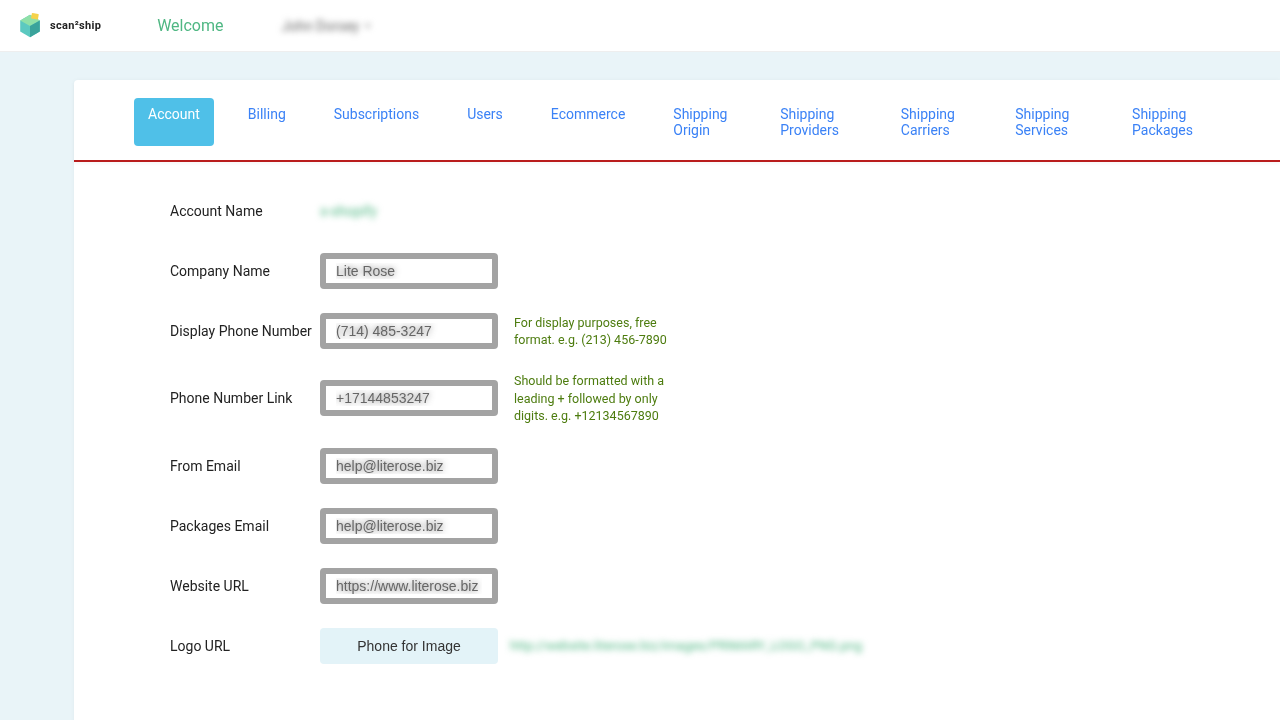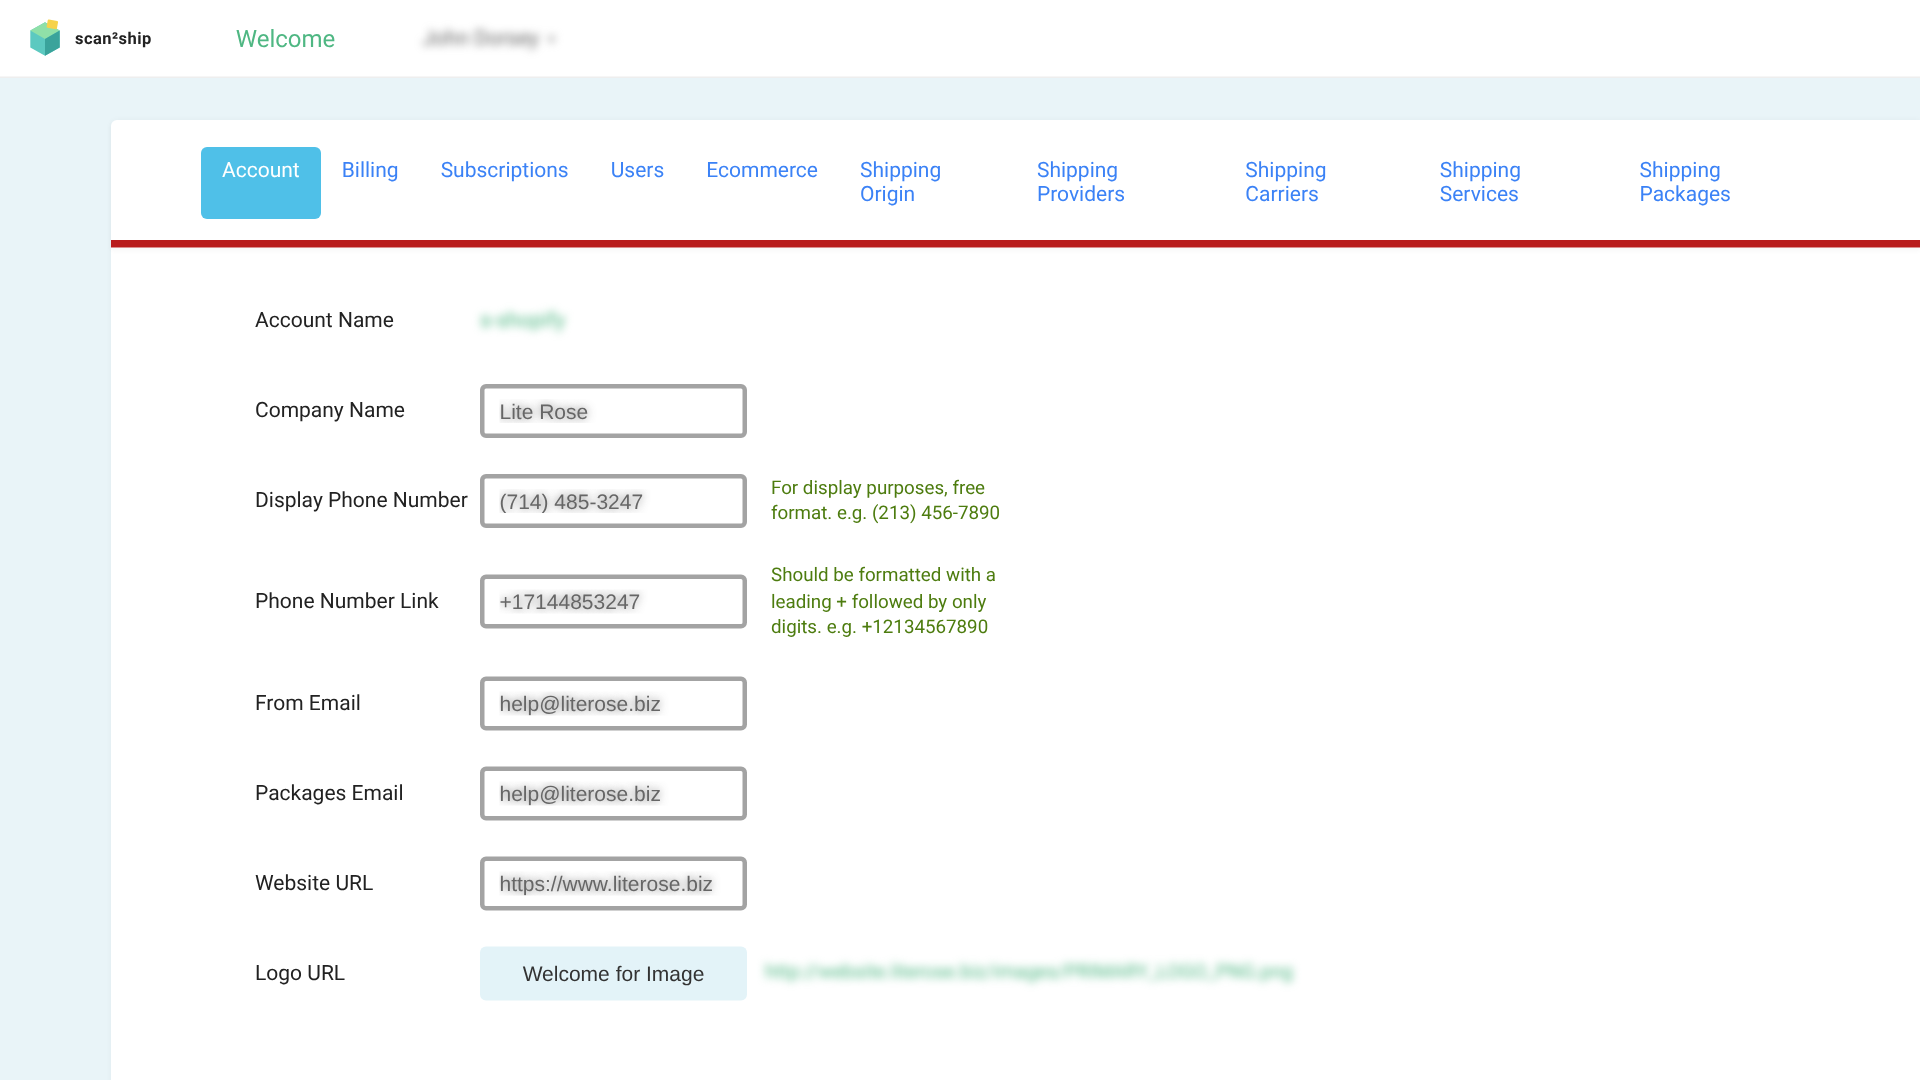--- a/index.html
+++ b/index.html
@@ -57,23 +57,23 @@
   }
   .panel {
     background: #fff;
     margin-left: 74px;
     border-radius: 4px 0 0 4px;
     min-height: 640px;
     box-shadow: 0 0 4px rgba(0,0,0,0.04);
   }
   .tabs {
     display: flex;
-    gap: 0;
+    gap: 20px;
     padding: 18px 60px 14px 60px;
-    border-bottom: 5px solid #b91c1c;
+    border-bottom: 2px solid #b91c1c;
     box-shadow: 0 2px 3px rgba(0,0,0,0.03);
   }
   .tab {
     padding: 8px 14px;
     border-radius: 4px;
     font-size: 14px;
     color: #3b82f6;
     cursor: pointer;
   }
   .tab.active {
@@ -95,21 +95,21 @@
     font-size: 14px;
     margin-left: 16px;
   }
   .value-static {
     color: #4fb783;
     filter: blur(3px);
   }
   .input {
     width: 178px;
     height: 36px;
-    border: 3px solid #a3a3a3;
+    border: 6px solid #a3a3a3;
     border-radius: 4px;
     padding: 6px 10px;
     font-size: 14px;
     color: #666;
   }
   input.input { color:#666; }
   .helper {
     margin-left: 16px;
     max-width: 160px;
     font-size: 12.5px;
@@ -208,19 +208,19 @@
         <input class="input blurred-input" value="help@literose.biz" style="">
       </div>
 
       <div class="row">
         <div class="label">Website URL</div>
         <input class="input blurred-input" value="https://www.literose.biz" style="">
       </div>
 
       <div class="row">
         <div class="label">Logo URL</div>
-        <button class="browse-btn">Welcome for Image</button>
+        <button class="browse-btn">Phone for Image</button>
         <a href="#" class="logo-url-link">http://website.literose.biz/images/PRIMARY_LOGO_PNG.png</a>
       </div>
 
     </div>
   </div>
 </div>
 
 </body></html>

